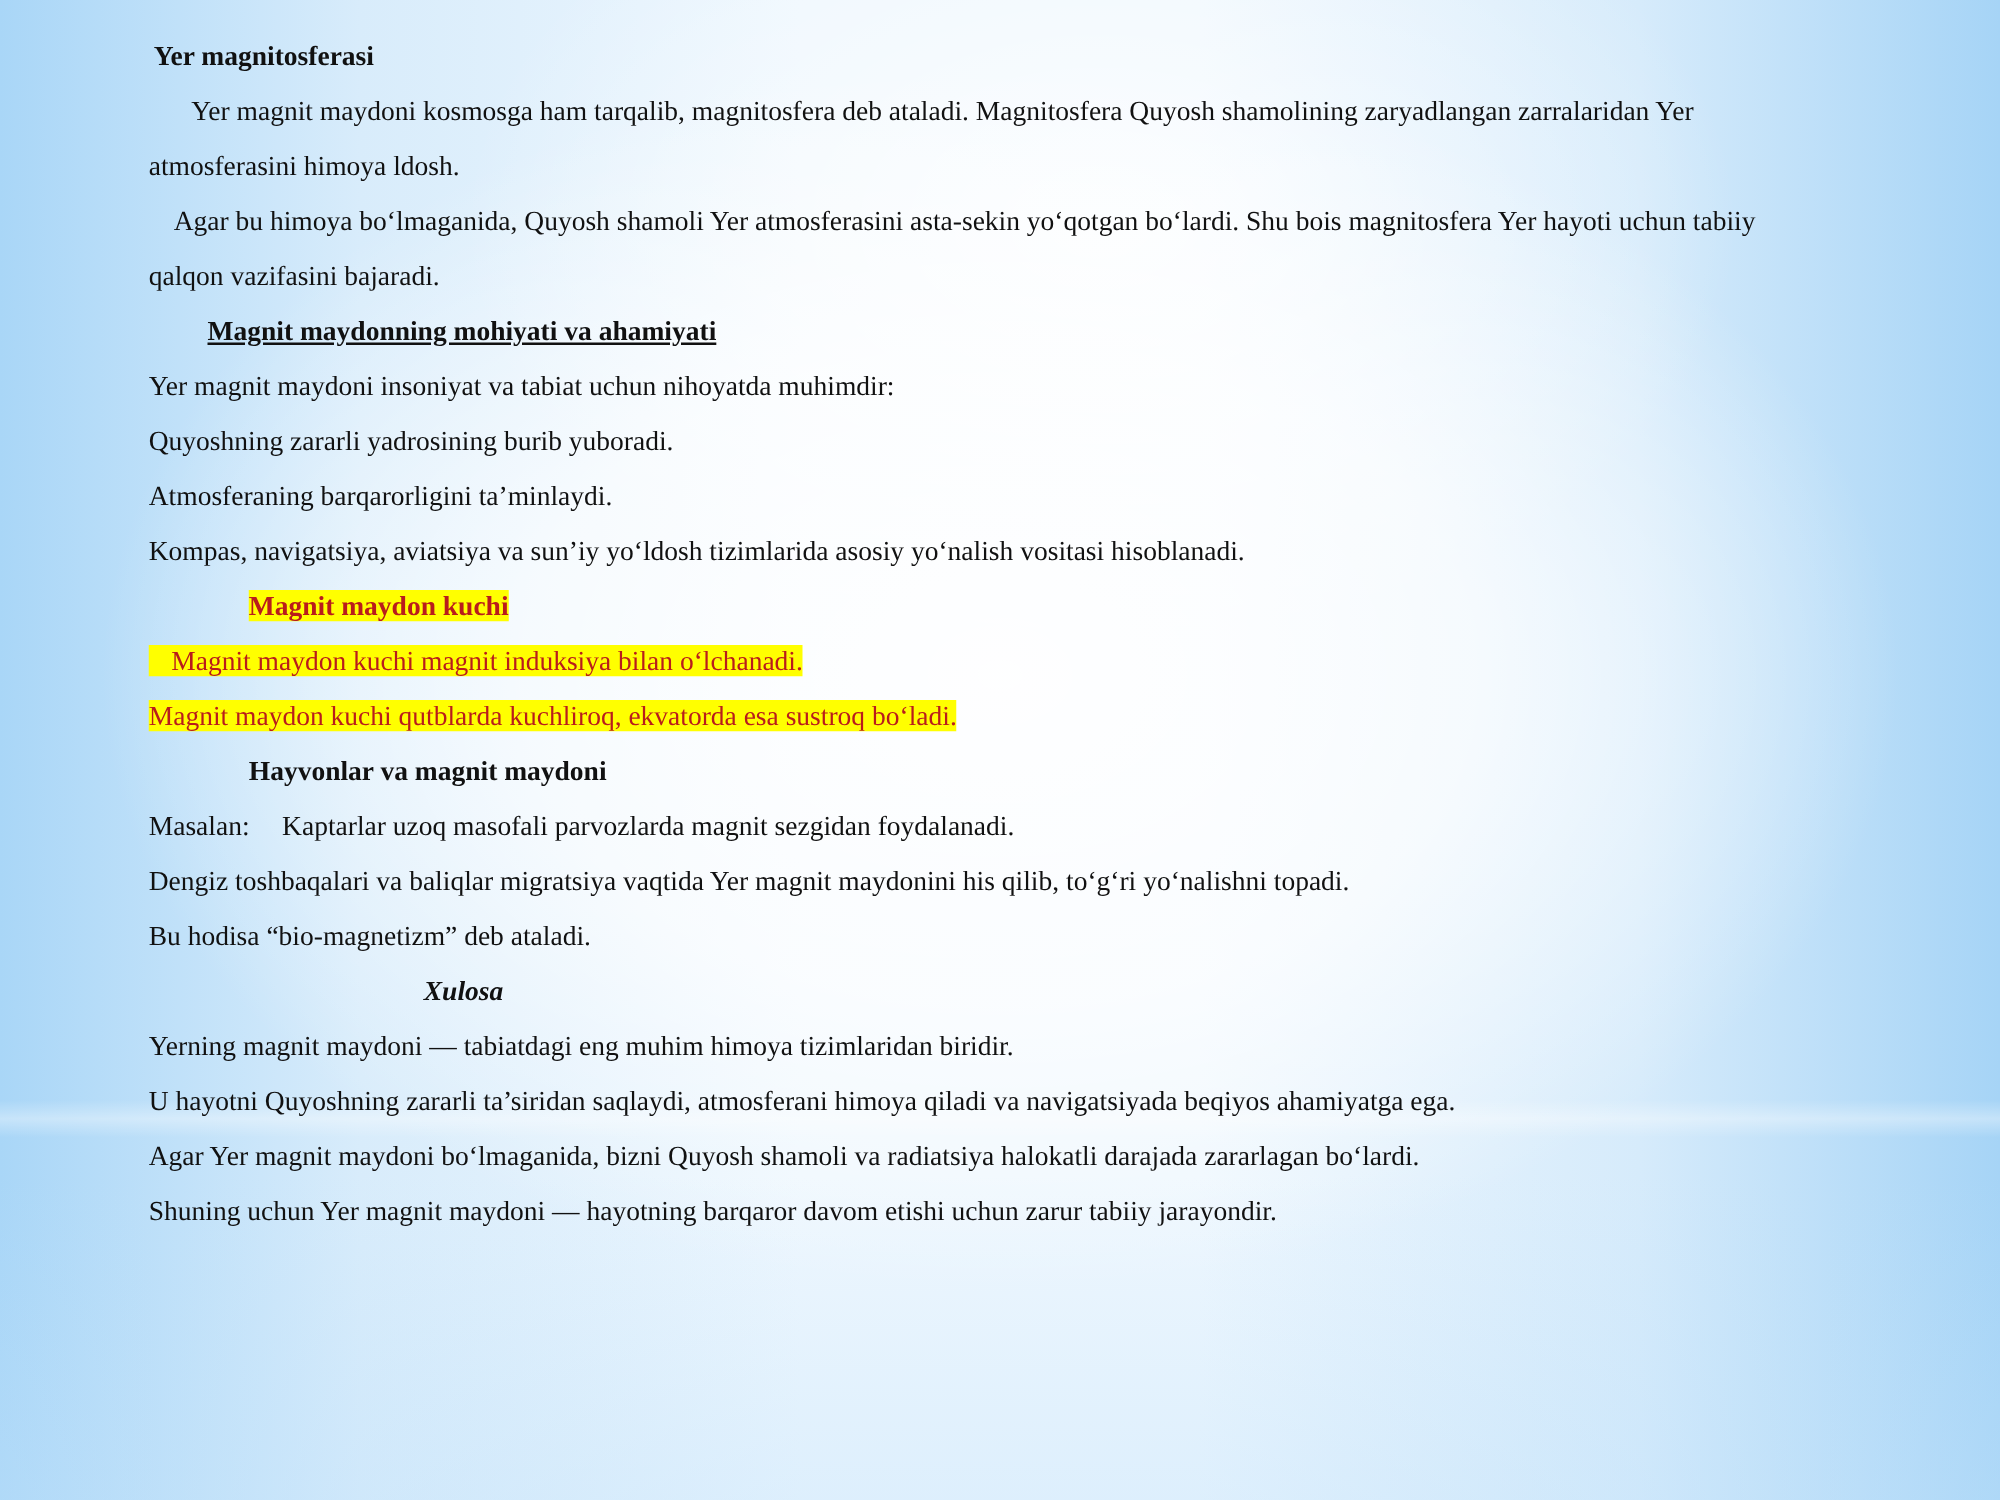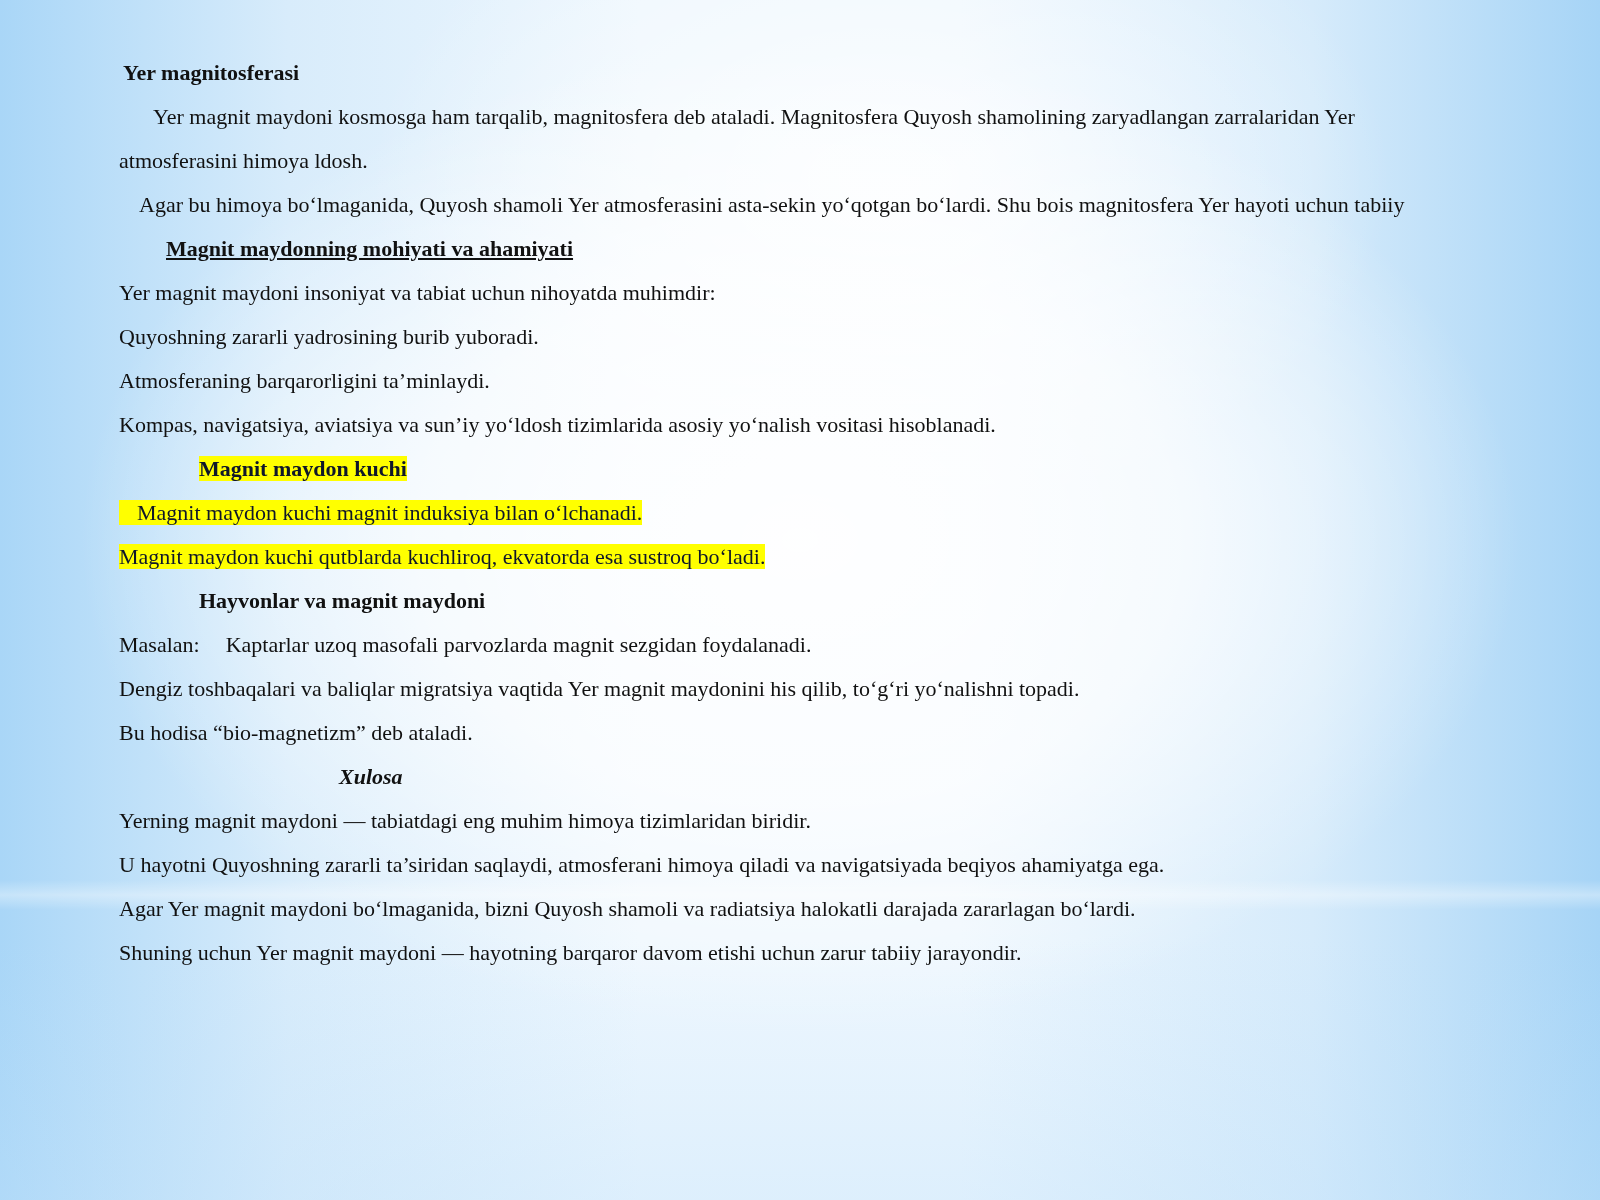--- a/index.html
+++ b/index.html
@@ -29,38 +29,38 @@
     .bottom-glow {
       position: absolute;
       left: 0; right: 0; bottom: 0;
       height: 260px;
       background: linear-gradient(to bottom, rgba(200,228,250,0) 0%, rgba(190,224,250,0.35) 100%);
       pointer-events: none;
     }
     .doc {
       position: absolute;
       left: 123px;
-      top: 56px;
+      top: 28px;
       width: 1440px;
     }
     .line {
       height: 44px;
       line-height: 34px;
       font-size: 22px;
       white-space: nowrap;
     }
     .heading { font-weight: bold; }
     .indent-2 { padding-left: 30px; }
     .indent-3 { padding-left: 16px; }
     .indent-h2 { padding-left: 43px; text-decoration: underline; }
     .indent-h3 { padding-left: 80px; }
     .indent-h4 { padding-left: 220px; font-style: italic; }
     .hl {
       background: #ffff00;
-      color: #0f172a;
+      color: #b91c1c;
     }
     .gap { display: inline-block; width: 26px; }
   </style>
 </head>
 <body>
 
 <div class="band"></div>
 <div class="bottom-glow"></div>
 
 <main class="doc">
@@ -70,20 +70,23 @@
       <span>Yer magnitosferasi</span>
     </div>
     <div class="line indent-2">
       <span>Yer magnit maydoni kosmosga ham tarqalib, magnitosfera deb ataladi. Magnitosfera Quyosh shamolining zaryadlangan zarralaridan Yer</span>
     </div>
     <div class="line" style="margin-left:-4px">
       <span>atmosferasini himoya ldosh.</span>
     </div>
     <div class="line indent-3">
       <span>Agar bu himoya bo‘lmaganida, Quyosh shamoli Yer atmosferasini asta-sekin yo‘qotgan bo‘lardi. Shu bois magnitosfera Yer hayoti uchun tabiiy</span>
+    </div>
+    <div class="line" style="margin-left:-4px">
+      <span>qalqon vazifasini bajaradi.</span>
     </div>
   </section>
 
   <section>
     <div class="line heading indent-h2">
       <span>Magnit maydonning mohiyati va ahamiyati</span>
     </div>
     <div class="line" style="margin-left:-4px">
       <span>Yer magnit maydoni insoniyat va tabiat uchun nihoyatda muhimdir:</span>
     </div>

